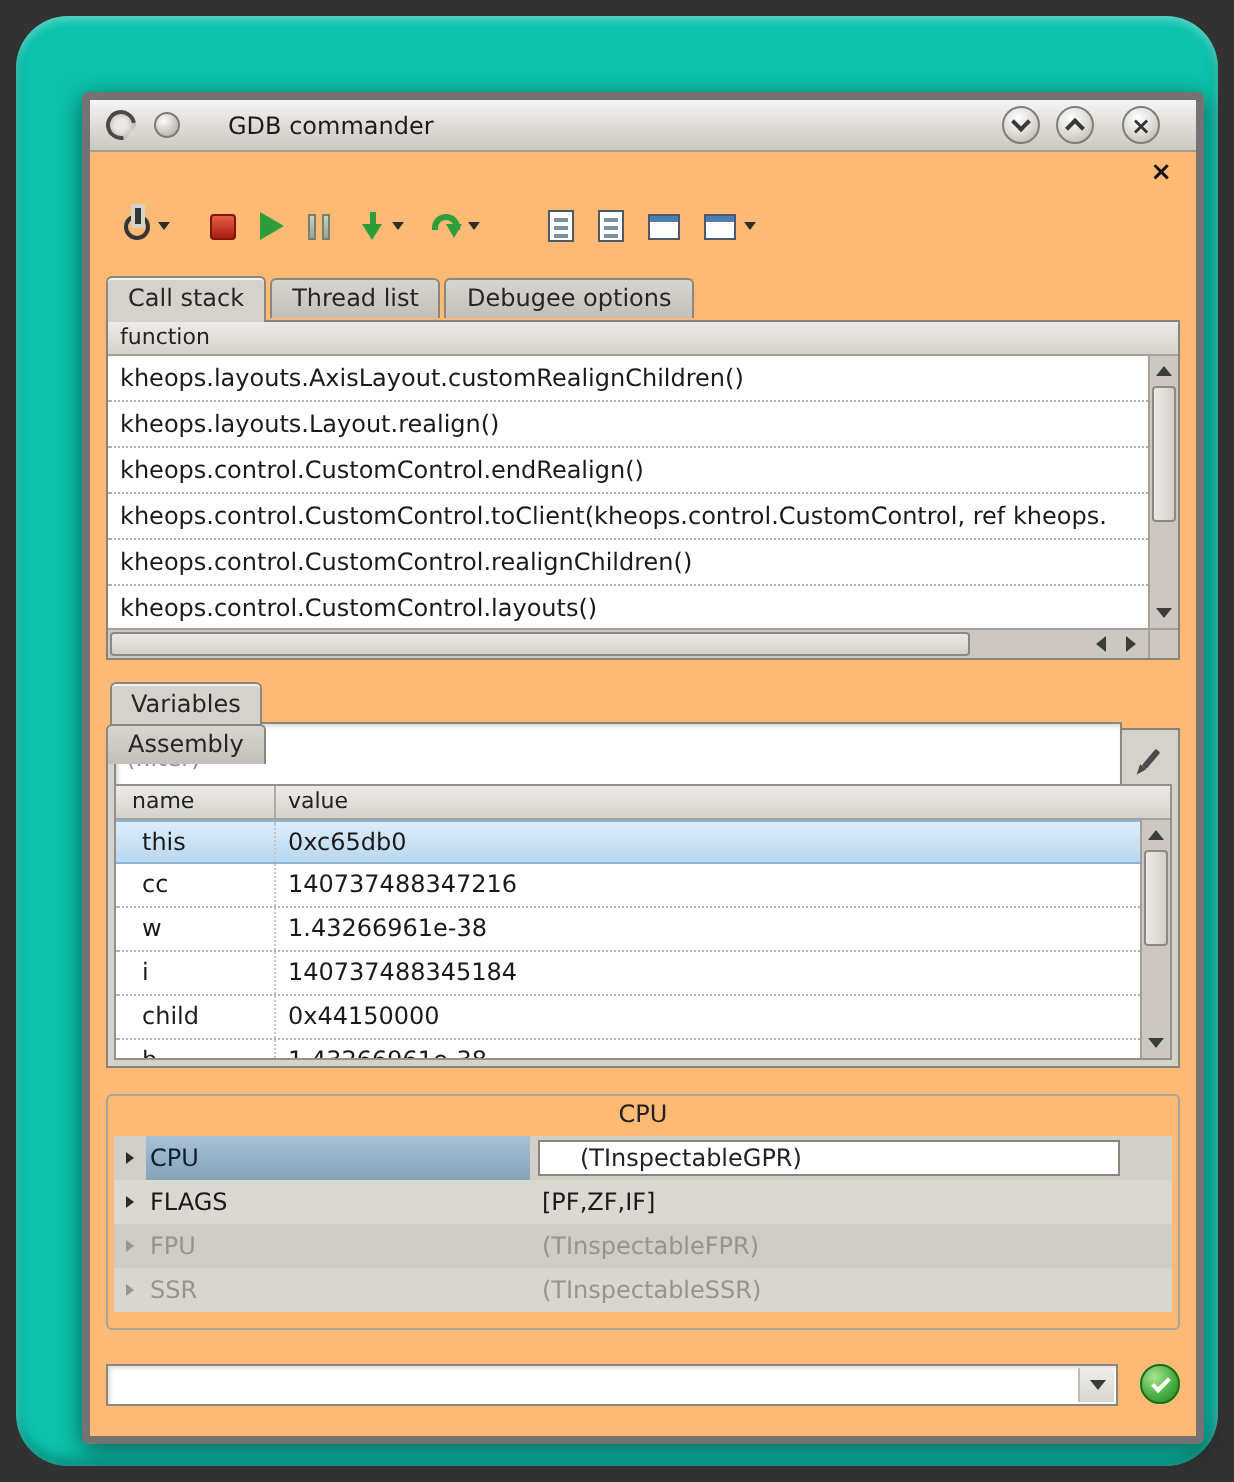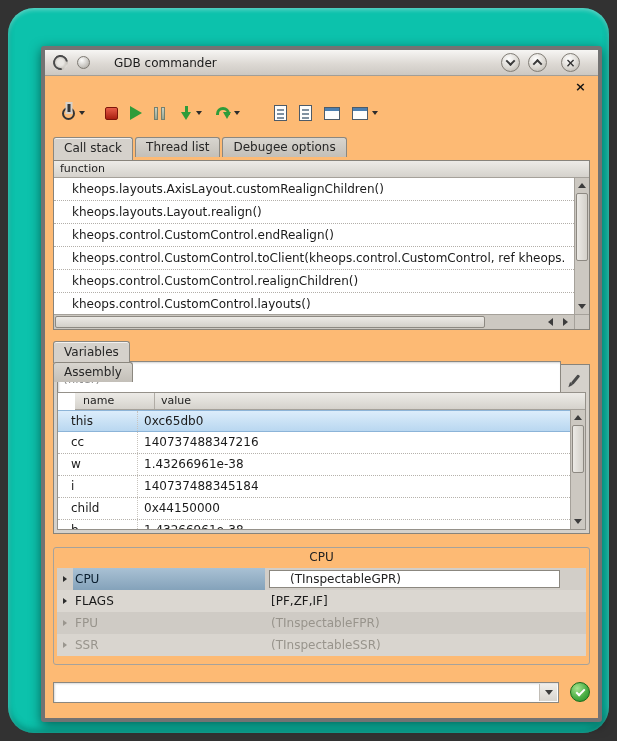--- a/index.html
+++ b/index.html
@@ -61,36 +61,36 @@
           position:relative;margin-top:-4px;box-sizing:border-box;}
   .i-over::after{content:'';position:absolute;right:-4px;top:2px;width:0;height:0;
                  border-top:7px solid #2e9c3a;border-left:4.5px solid transparent;border-right:4.5px solid transparent;}
   .i-doc{width:13px;height:16px;background:#fdfdfc;border:1px solid #4d5b68;position:relative;box-sizing:border-box;}
   .i-doc::before{content:'';position:absolute;left:2px;right:2px;top:3px;height:2px;background:#8091a0;
                  box-shadow:0 4px 0 #8091a0,0 8px 0 #8091a0;}
   .i-win{width:16px;height:13px;background:#fdfdfc;border:1px solid #4d5b68;position:relative;box-sizing:border-box;}
   .i-win::before{content:'';position:absolute;left:0;right:0;top:0;height:3px;background:#4c7fb0;}
 
   
-  .tabbar{position:absolute;left:8px;height:23px;display:flex;align-items:flex-start;z-index:5;}
+  .tabbar{position:absolute;left:8px;height:23px;display:flex;align-items:center;z-index:5;}
   .tabbar.t1{top:87px;}
   .tabbar.t2{top:291px;flex-direction:column;}
   .tab{height:19px;line-height:19px;padding:0 10px;font-size:12px;color:#262626;
        background:linear-gradient(#d8d5cf,#c3bfb8);border:1px solid #8b877f;border-bottom:none;
        border-radius:3px 3px 0 0;margin-right:2px;white-space:nowrap;}
   .tab.active{height:22px;line-height:21px;background:#d5d1cb;margin-bottom:-1px;
               box-shadow:inset 0 1px 0 rgba(255,255,255,.7);}
 
   
   .pane{position:absolute;left:8px;right:8px;border:1px solid #87837b;box-sizing:border-box;}
   .cs-pane{top:110px;height:170px;background:#fff;}
   .list-header{height:17px;background:linear-gradient(#edebe7,#d5d2cc);border-bottom:1px solid #a5a19a;
                font-size:11px;line-height:16px;padding-left:6px;color:#222;box-sizing:border-box;}
   .cs-rows{position:absolute;left:0;right:15px;top:17px;bottom:15px;overflow:hidden;background:#fff;}
-  .cs-row{height:23px;line-height:22px;font-size:12px;padding-left:18px;border-bottom:1px dotted #b3afa9;
+  .cs-row{height:23px;line-height:22px;font-size:12px;padding-left:6px;border-bottom:1px dotted #b3afa9;
           white-space:nowrap;overflow:hidden;box-sizing:border-box;}
 
   
   .sbv{position:absolute;right:0;width:15px;background:#ccc8c1;border-left:1px solid #a5a19a;box-sizing:border-box;}
   .cs-pane .sbv{top:17px;bottom:15px;}
   .sbh{position:absolute;left:0;right:15px;bottom:0;height:15px;background:#ccc8c1;border-top:1px solid #a5a19a;box-sizing:border-box;}
   .corner{position:absolute;right:0;bottom:0;width:15px;height:15px;background:#ccc8c1;
           border-top:1px solid #a5a19a;border-left:1px solid #a5a19a;box-sizing:border-box;}
   .thumb{position:absolute;background:linear-gradient(90deg,#eceae6,#d3d0c9);border:1px solid #8d8982;
          border-radius:2px;box-sizing:border-box;}
@@ -112,21 +112,21 @@
   .filter-row{position:absolute;left:3px;right:3px;top:3px;height:22px;display:flex;align-items:center;}
   .filter-input{flex:1;height:36px;background:#fff;border:1px solid #8b877f;box-sizing:border-box;
                 box-shadow:inset 1px 1px 2px rgba(0,0,0,.18);padding:0 5px;color:#222;outline:none;
                 font:12px "DejaVu Sans","Liberation Sans",sans-serif;}
   .filter-input::placeholder{color:#8f8f8f;opacity:1;}
   .pen-btn{width:22px;height:20px;display:flex;align-items:center;justify-content:center;margin-left:3px;}
   .i-pen{width:3px;height:11px;background:#4a4a4a;border-radius:1px;position:relative;transform:rotate(40deg);display:block;}
   .i-pen::after{content:'';position:absolute;left:-1px;bottom:-5px;width:0;height:0;
                 border-left:2.5px solid transparent;border-right:2.5px solid transparent;border-top:5px solid #4a4a4a;}
   .vars-table{position:absolute;left:3px;right:3px;top:27px;bottom:3px;background:#fff;
-              border:1px solid #95918a;box-sizing:border-box;overflow:hidden;padding-left:17px;}
+              border:1px solid #95918a;box-sizing:border-box;overflow:hidden;}
   .vt-header{display:flex;height:17px;background:linear-gradient(#edebe7,#d5d2cc);
              border-bottom:1px solid #a5a19a;font-size:11px;line-height:16px;color:#222;box-sizing:border-box;}
   .vt-hname{width:80px;padding-left:8px;border-right:1px solid #b0aca5;box-sizing:border-box;}
   .vt-hvalue{flex:1;padding-left:6px;}
   .vt-rows{position:absolute;left:0;right:15px;top:17px;bottom:0;overflow:hidden;}
   .vt-row{display:flex;height:22px;line-height:21px;font-size:12px;border-bottom:1px dotted #b6b2ac;box-sizing:border-box;}
   .vt-name{width:80px;padding-left:13px;border-right:1px dotted #c8c4be;box-sizing:border-box;overflow:hidden;}
   .vt-value{flex:1;padding-left:6px;overflow:hidden;white-space:nowrap;}
   .vt-row.selected{background:linear-gradient(#dcedfb,#b9d7f0);border-top:1px solid #8cb4d8;border-bottom:1px solid #8cb4d8;}
   .vars-table .sbv{top:17px;bottom:0;}

